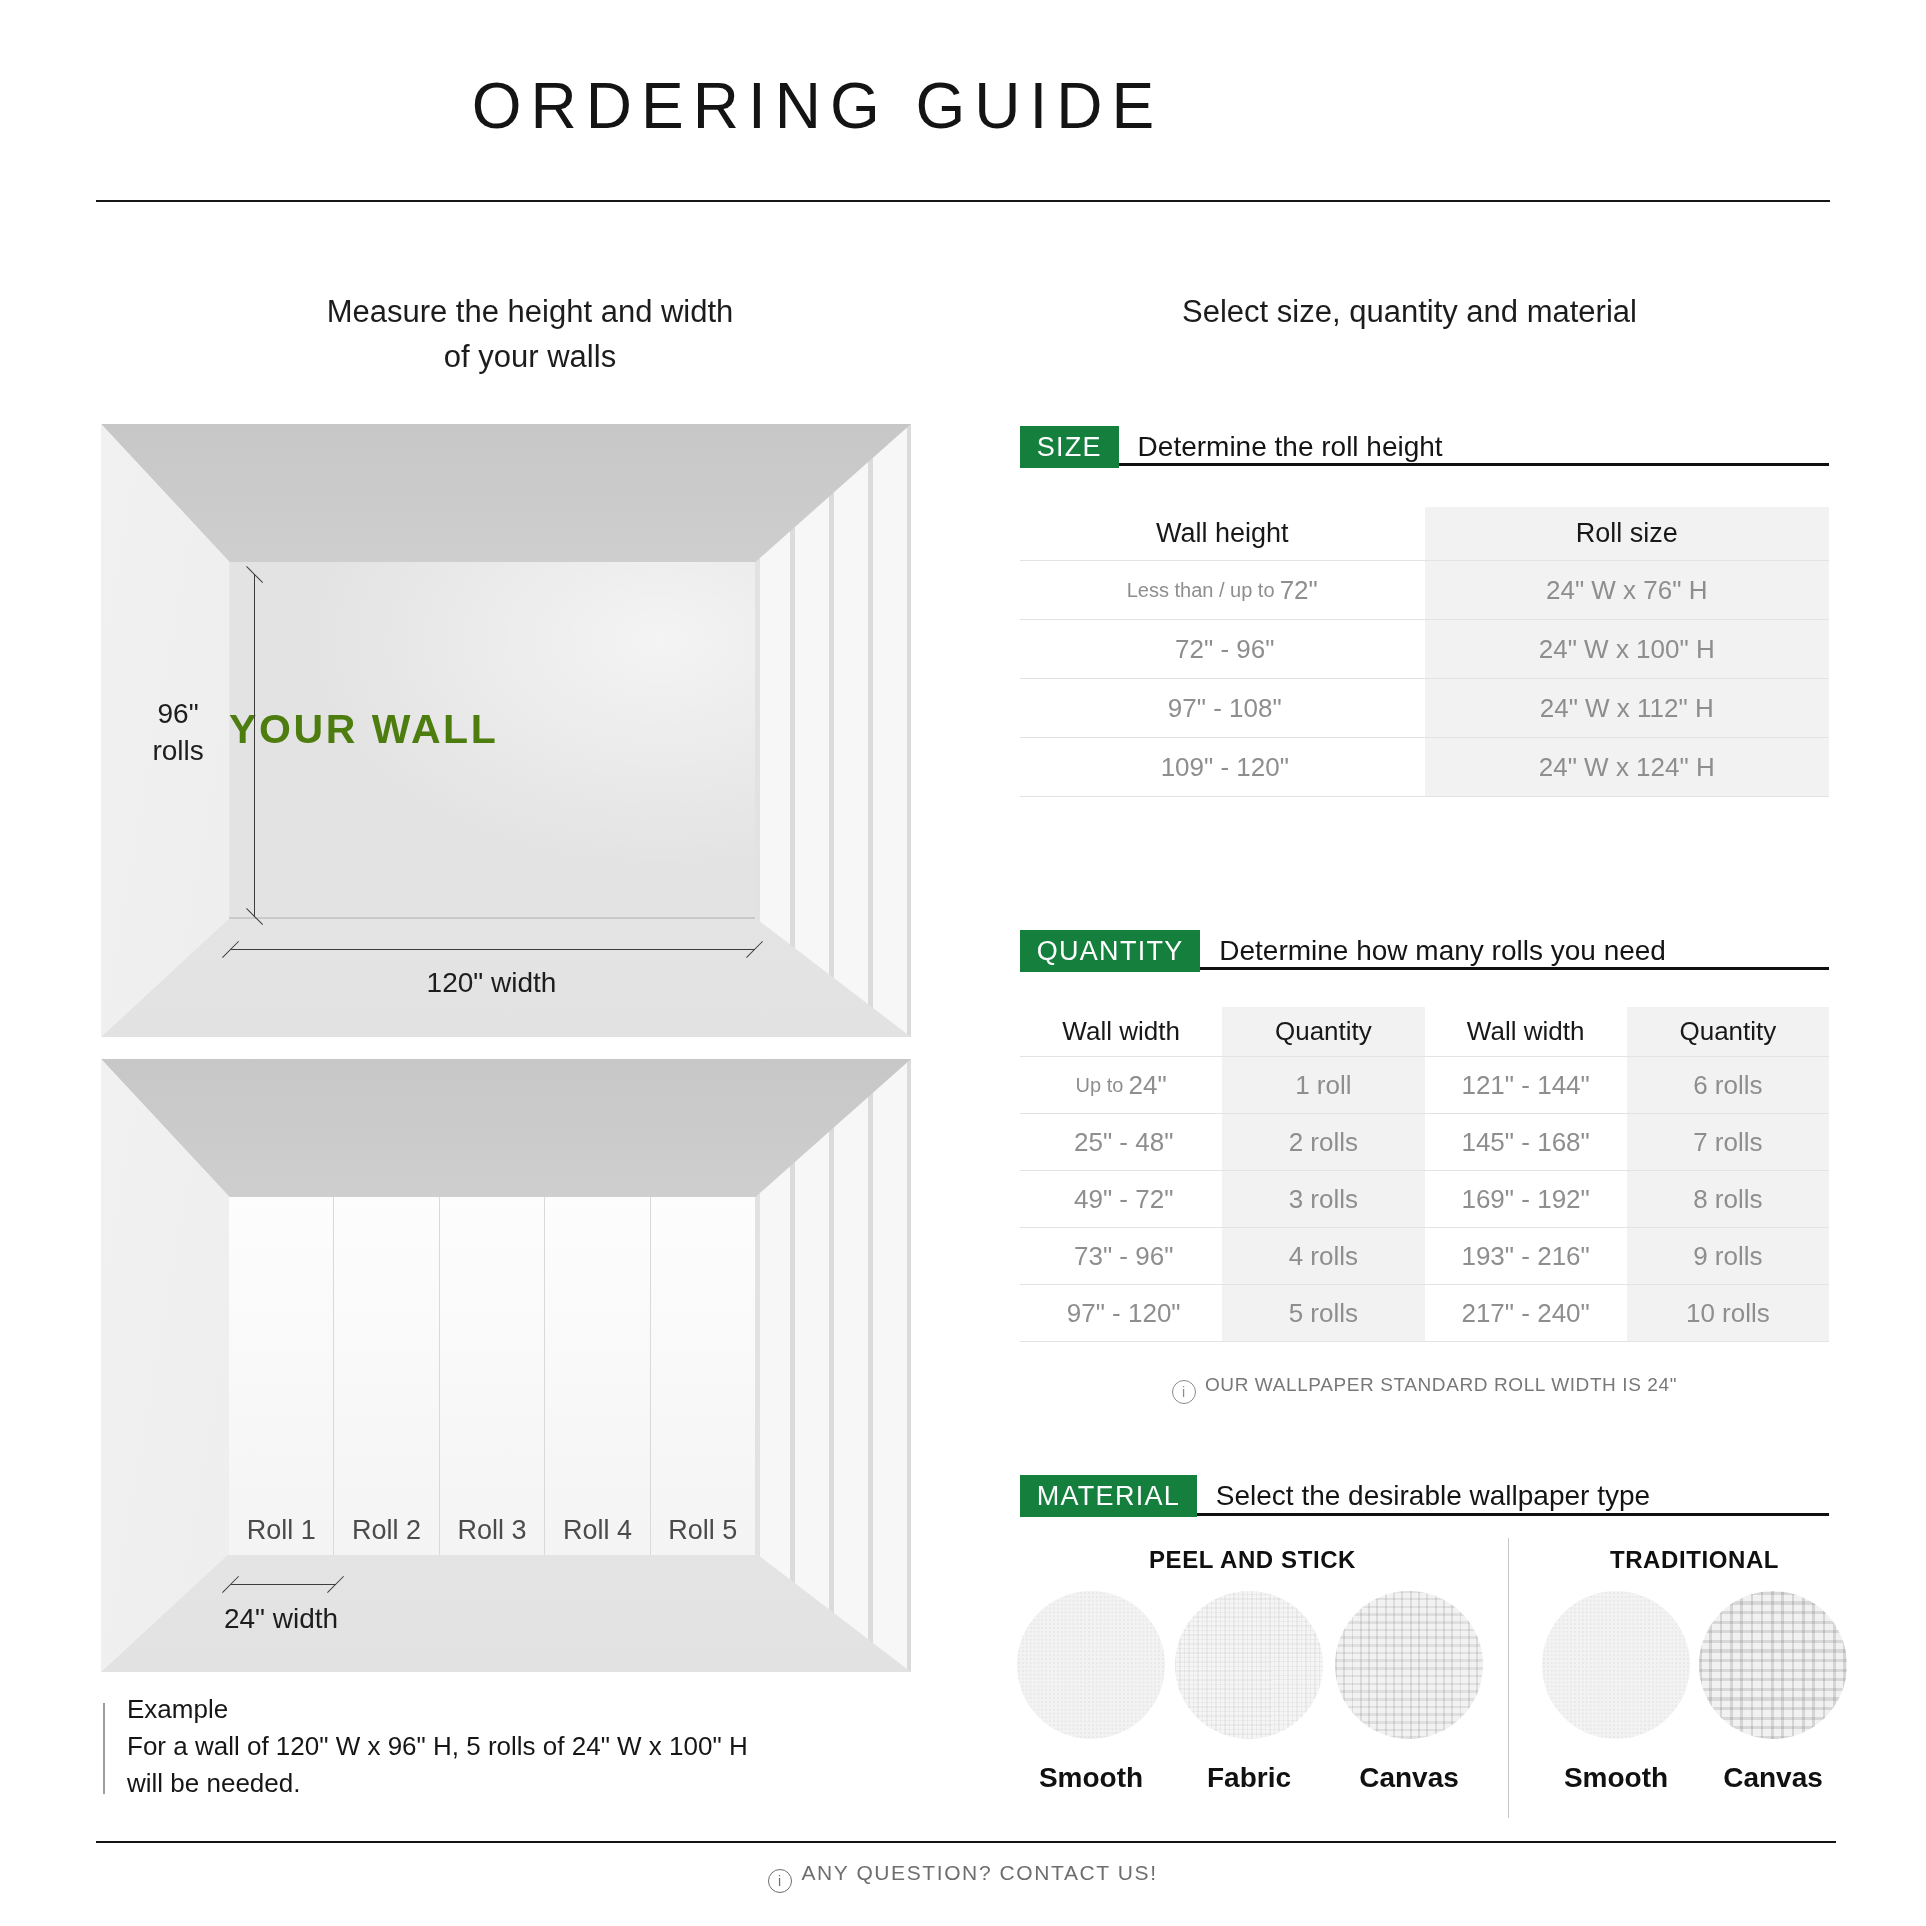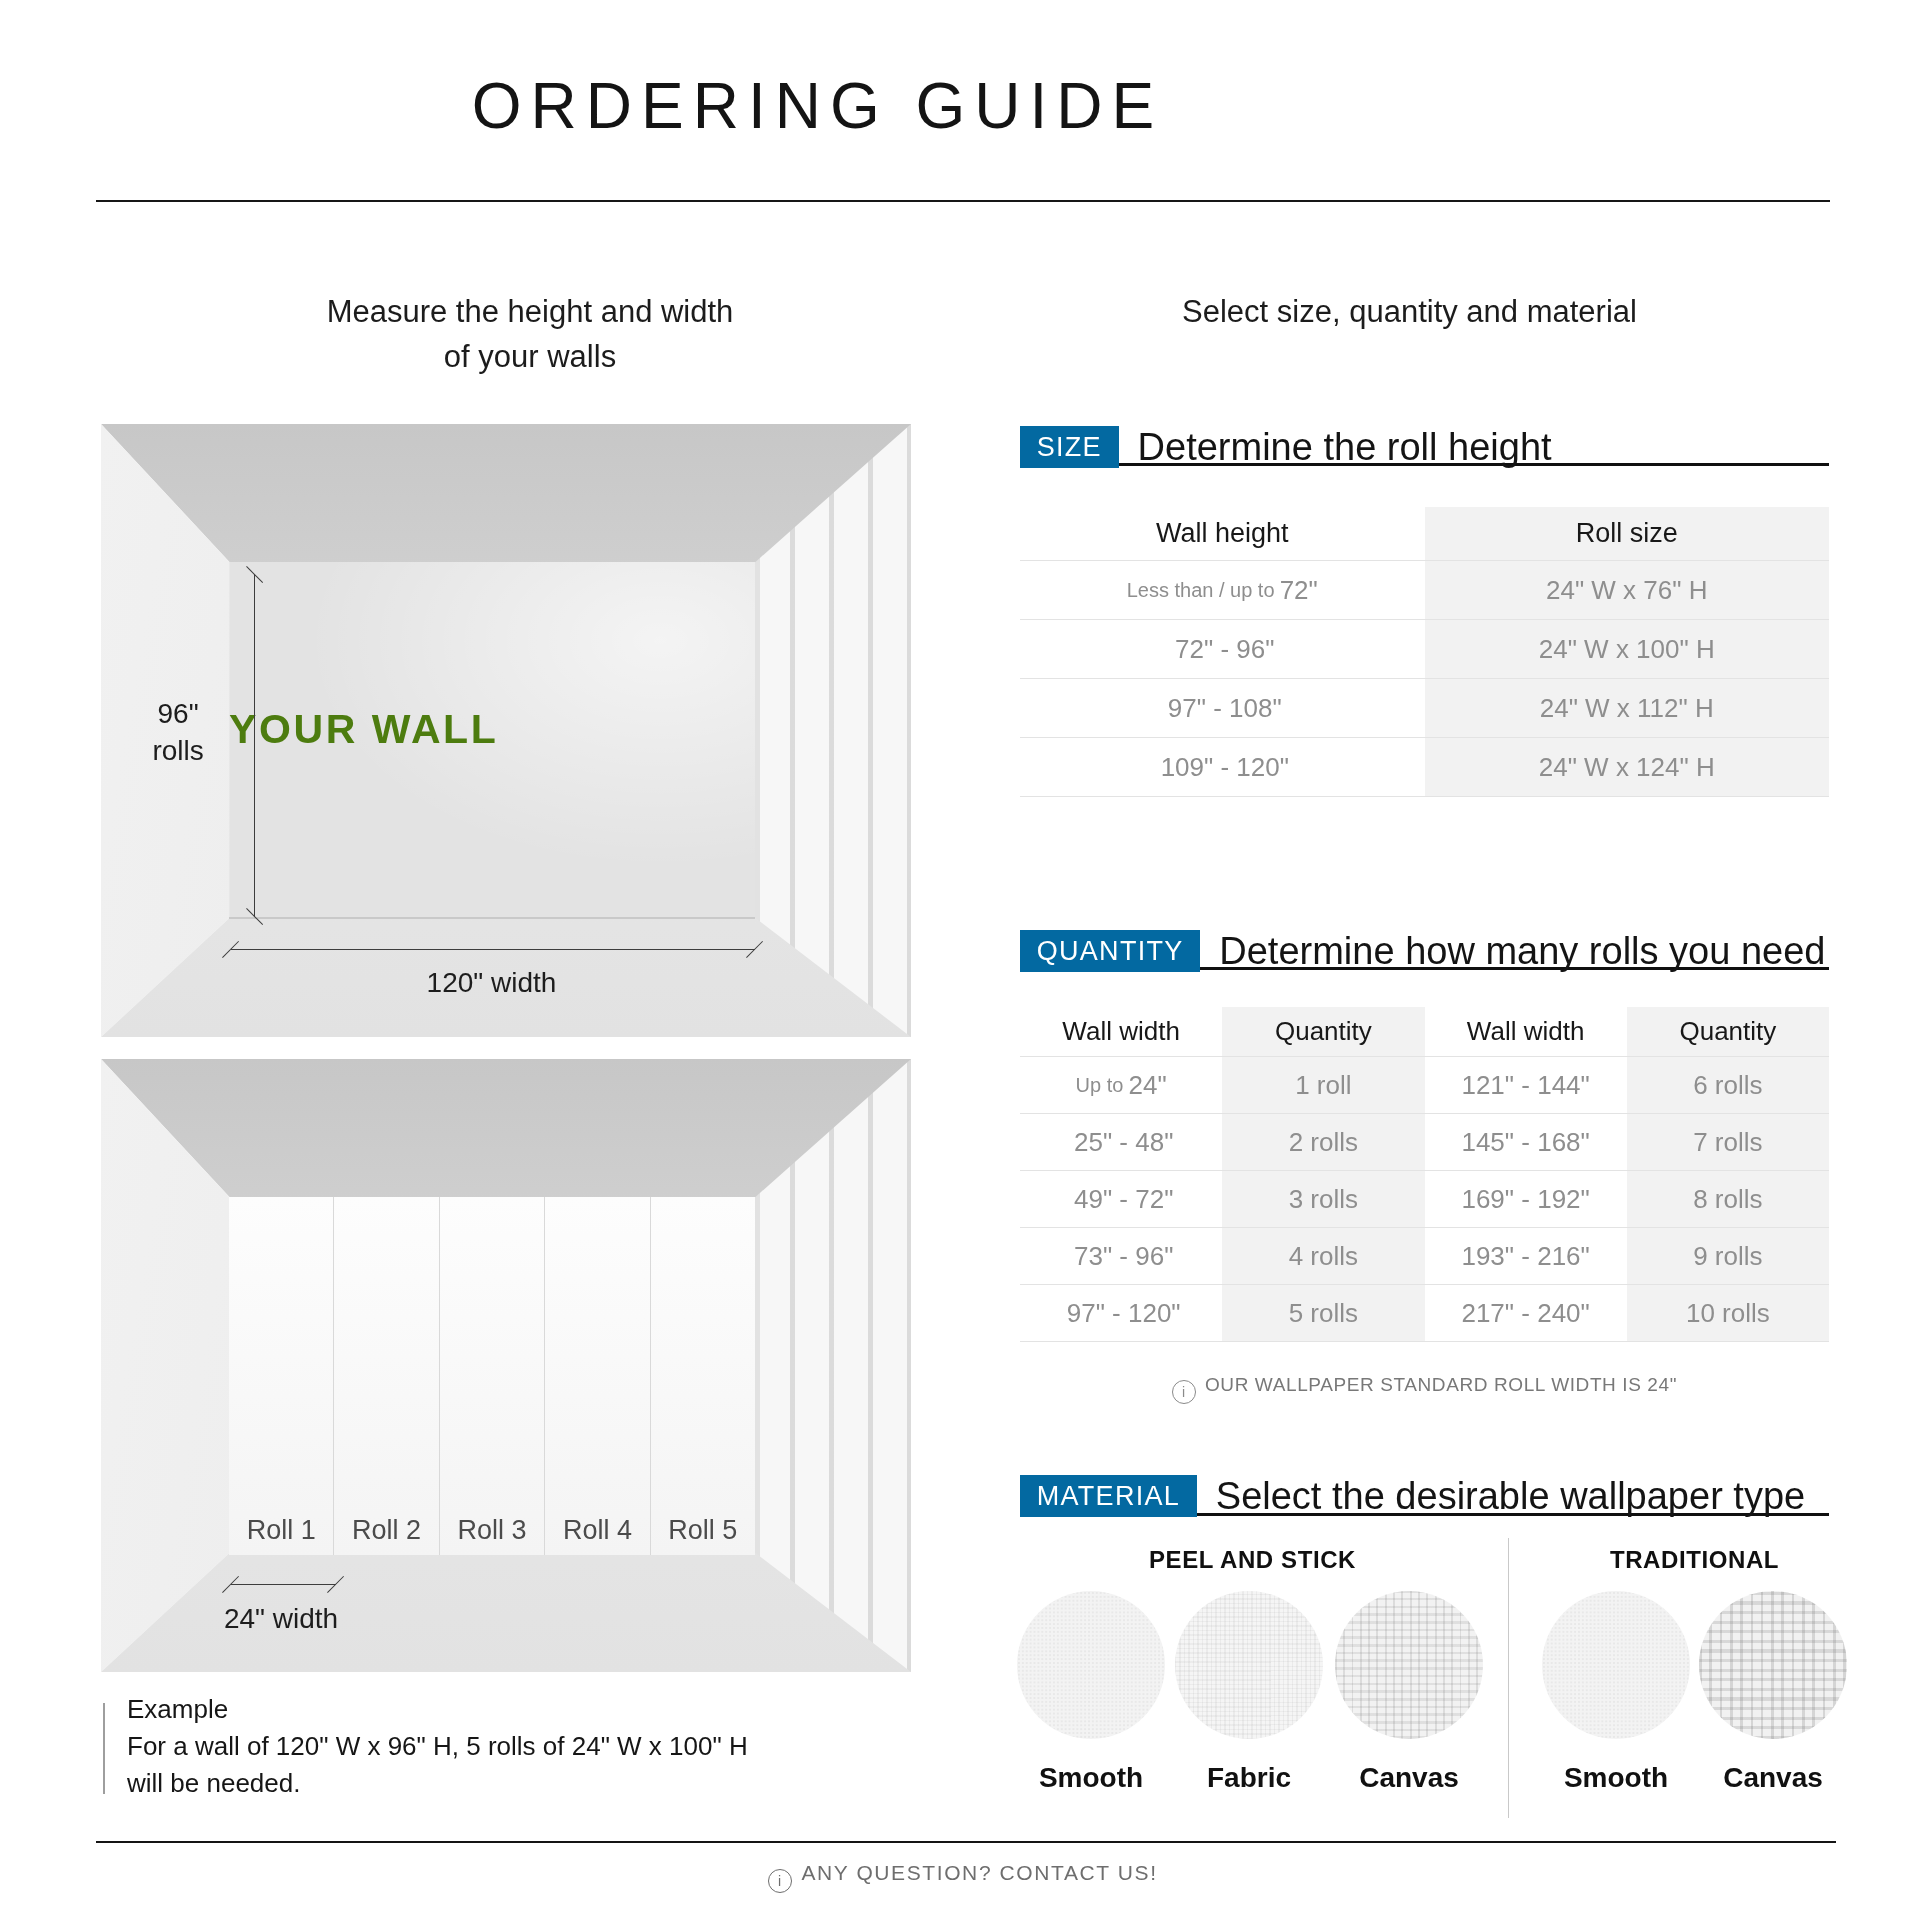--- a/index.html
+++ b/index.html
@@ -54,23 +54,23 @@
   .wlab2{position:absolute;left:55px;top:544px;width:250px;text-align:center;
          font-size:28px;color:#1d1d1d;z-index:4;}
 
   
   .example-bar{position:absolute;left:103px;top:1703px;width:1.9px;height:91px;background:#9e9e9e;}
   .example{position:absolute;left:127px;top:1691px;font-size:26px;line-height:37px;color:#161616;}
 
   
   .sec-head{position:absolute;left:1020px;display:flex;align-items:center;gap:19px;height:42px;z-index:2;}
   #size-head{top:426px;} #qty-head{top:930px;} #mat-head{top:1475px;}
-  .badge{display:inline-flex;align-items:center;background:#0369a1;color:#ffffff;
+  .badge{display:inline-flex;align-items:center;background:#15803d;color:#ffffff;
          font-size:27px;letter-spacing:1.3px;padding:0 16.7px;height:42px;}
-  .subtitle{font-size:38px;color:#141414;white-space:nowrap;}
+  .subtitle{font-size:28px;color:#141414;white-space:nowrap;}
   .sec-rule{position:absolute;left:1020px;width:809px;height:2.6px;background:#101010;z-index:1;}
   #size-rule{top:463px;} #qty-rule{top:967px;} #mat-rule{top:1513px;}
 
   
   .size-table{position:absolute;left:1020px;top:507px;width:809px;border-bottom:0.6px solid #e3e3e3;}
   .st-row{display:flex;height:58px;}
   .st-row.st-head{height:53px;}
   .st-row:not(.st-head){border-top:0.6px solid #e3e3e3;}
   .st-row.last{height:67px;}
   .st-c{width:50%;display:flex;align-items:center;justify-content:center;gap:5.1px;

